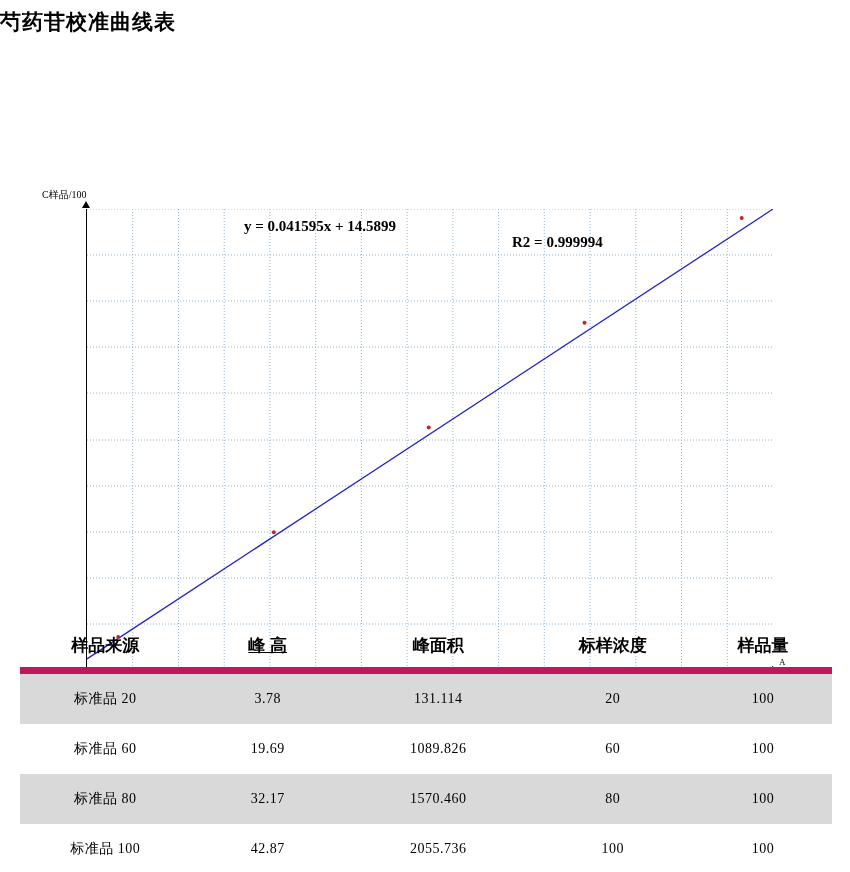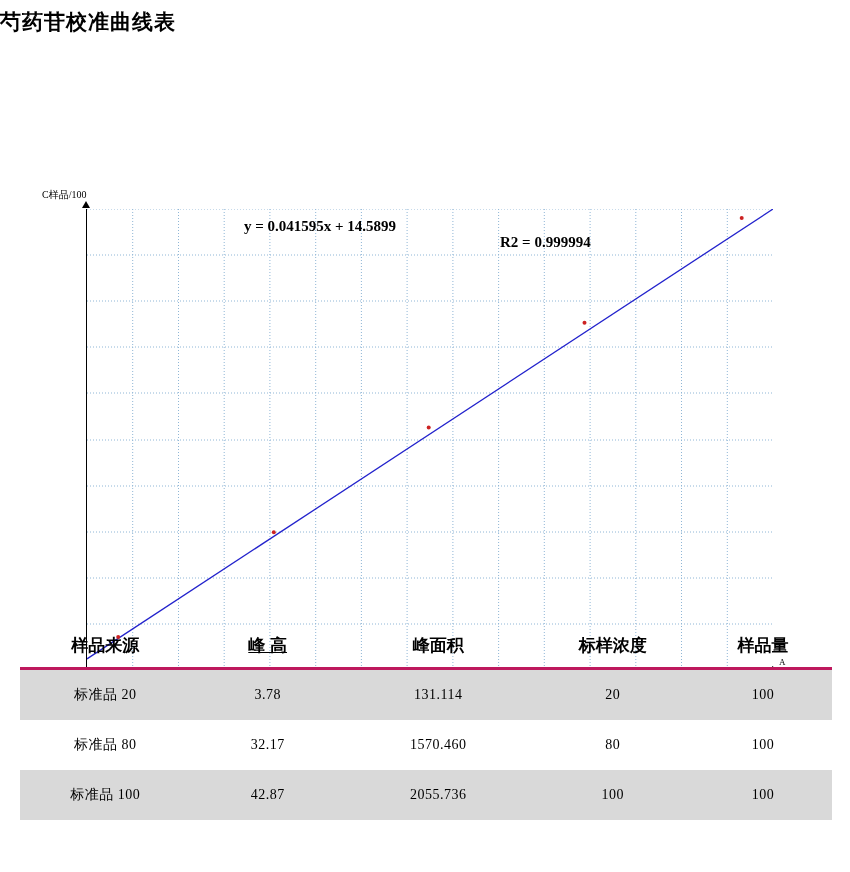--- a/index.html
+++ b/index.html
@@ -116,21 +116,21 @@
     position: absolute;
     left: 244px;
     top: 126px;
     font-family: "Liberation Serif", serif;
     font-weight: bold;
     font-size: 15px;
     white-space: nowrap;
   }
   .r2-label {
     position: absolute;
-    left: 500px;
+    left: 512px;
     top: 142px;
     font-family: "Liberation Serif", serif;
     font-weight: bold;
     font-size: 15px;
     white-space: nowrap;
   }
 
   
   .data-table {
     position: absolute;
@@ -139,21 +139,21 @@
     width: 812px;
     border-collapse: collapse;
     font-family: "Liberation Serif", serif;
   }
   .data-table th {
     font-family: "Liberation Sans", sans-serif;
     font-weight: bold;
     font-size: 17px;
     padding: 6px 0 10px 0;
     text-align: center;
-    border-bottom: 3px solid #be185d;
+    border-bottom: 7px solid #be185d;
   }
   .data-table td {
     font-size: 14px;
     text-align: center;
     padding: 16px 0;
     letter-spacing: 0.5px;
     margin-left: 24px;
   }
   .data-table tbody tr:nth-child(odd) {
     background: #d9d9d9;
@@ -250,20 +250,27 @@
   </thead>
   <tbody>
     <tr>
       <td>标准品 20</td>
       <td>3.78</td>
       <td>131.114</td>
       <td>20</td>
       <td>100</td>
     </tr>
     <tr>
+      <td>标准品 60</td>
+      <td>19.69</td>
+      <td>1089.826</td>
+      <td>60</td>
+      <td>100</td>
+    </tr>
+    <tr>
       <td>标准品 80</td>
       <td>32.17</td>
       <td>1570.460</td>
       <td>80</td>
       <td>100</td>
     </tr>
     <tr>
       <td>标准品 100</td>
       <td>42.87</td>
       <td>2055.736</td>

